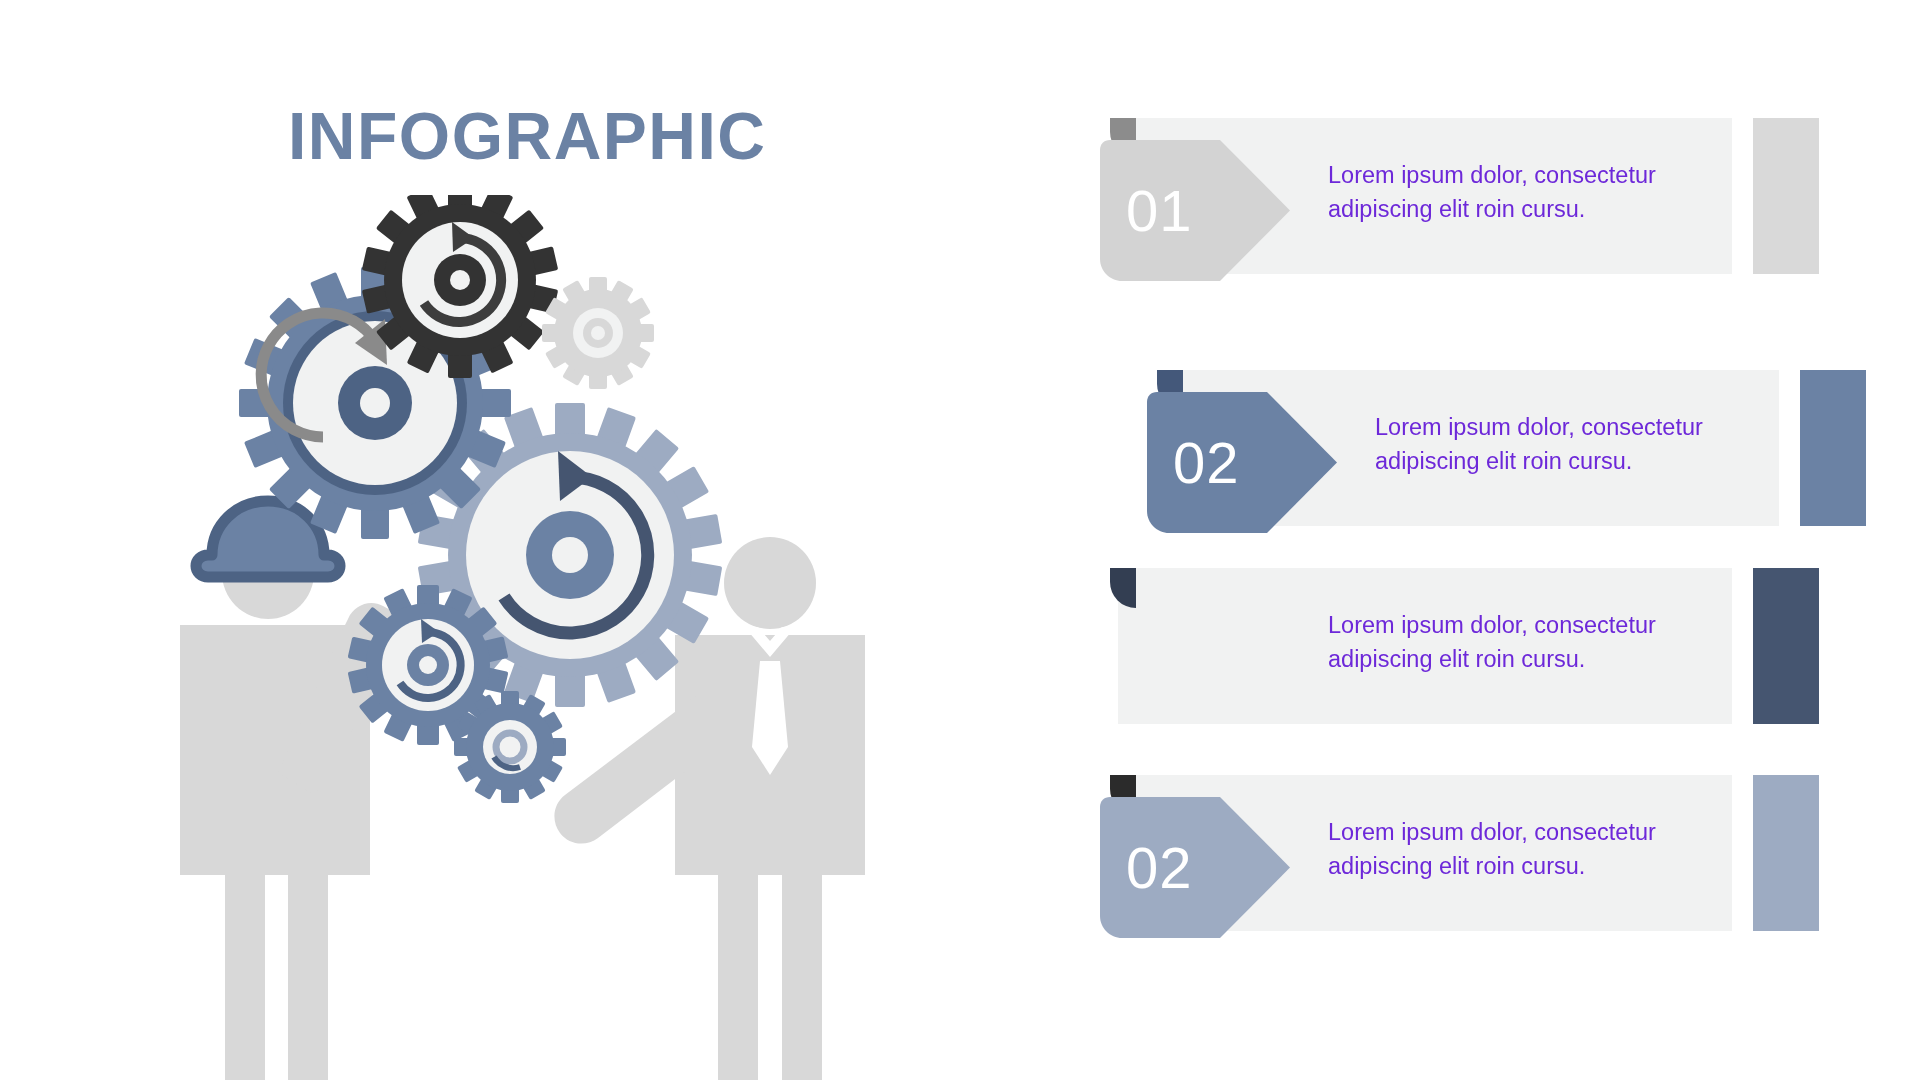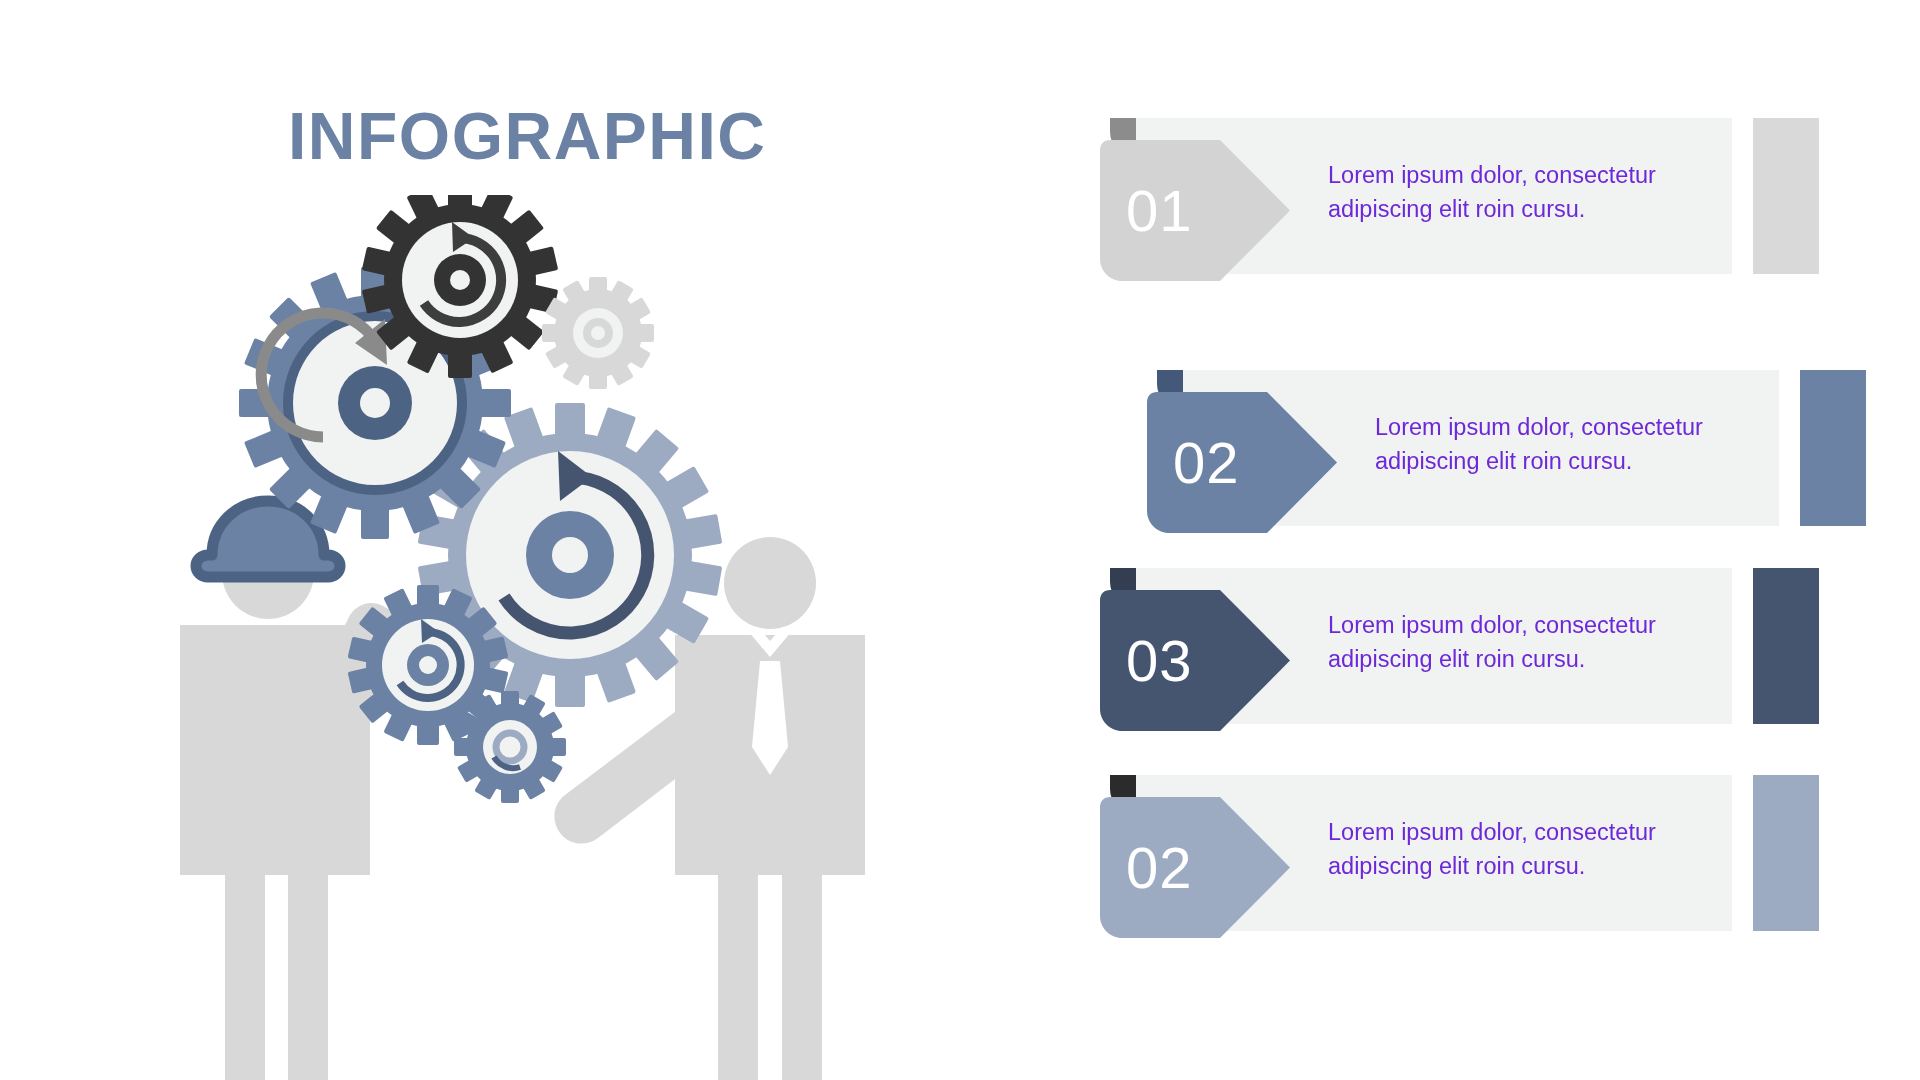--- a/index.html
+++ b/index.html
@@ -535,26 +535,20 @@
         </svg>
         <span class="row-number">02</span>
       </div>
       <div class="row-text">Lorem ipsum dolor, consectetur adipiscing elit roin cursu.</div>
     </div>
 
     <div class="row row-3">
       <div class="row-body"></div>
       <div class="row-cap" style="background:#455570"></div>
       <div class="row-fold" style="background:#333e52"></div>
-      <div class="row-badge">
-        <svg class="badge-shape" viewBox="0 0 190 141" width="190" height="141" xmlns="http://www.w3.org/2000/svg">
-          <path d="M10 0 L120 0 L190 70.5 L120 141 L22 141 C10 141 0 131 0 119 L0 10 C0 4 4 0 10 0 Z" fill="#455570"></path>
-        </svg>
-        <span class="row-number">03</span>
-      </div>
       <div class="row-text">Lorem ipsum dolor, consectetur adipiscing elit roin cursu.</div>
     </div>
 
     <div class="row row-4">
       <div class="row-body"></div>
       <div class="row-cap" style="background:#9dabc2"></div>
       <div class="row-fold" style="background:#2b2b2b"></div>
       <div class="row-badge">
         <svg class="badge-shape" viewBox="0 0 190 141" width="190" height="141" xmlns="http://www.w3.org/2000/svg">
           <path d="M10 0 L120 0 L190 70.5 L120 141 L22 141 C10 141 0 131 0 119 L0 10 C0 4 4 0 10 0 Z" fill="#9dabc2"></path>

